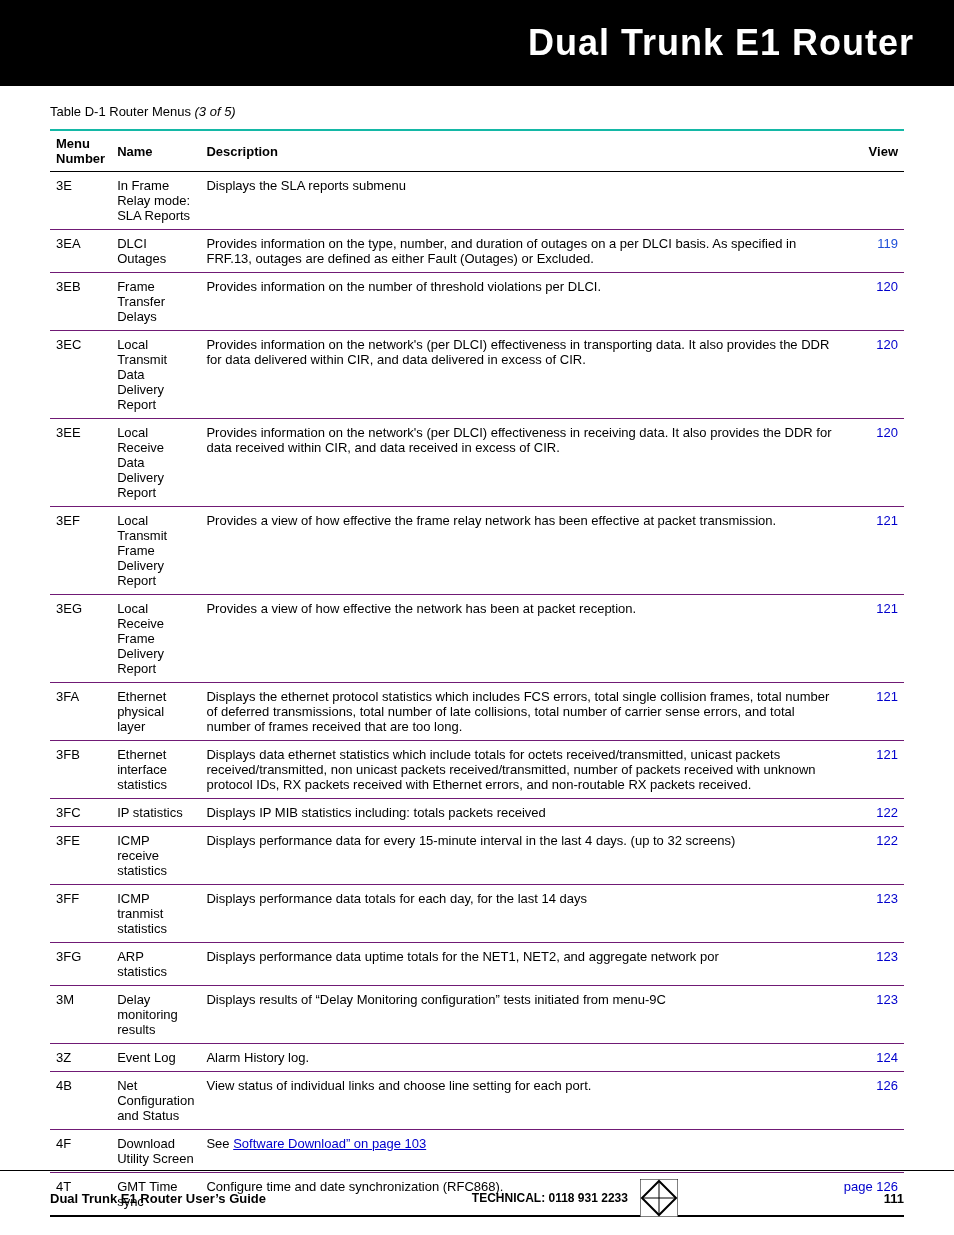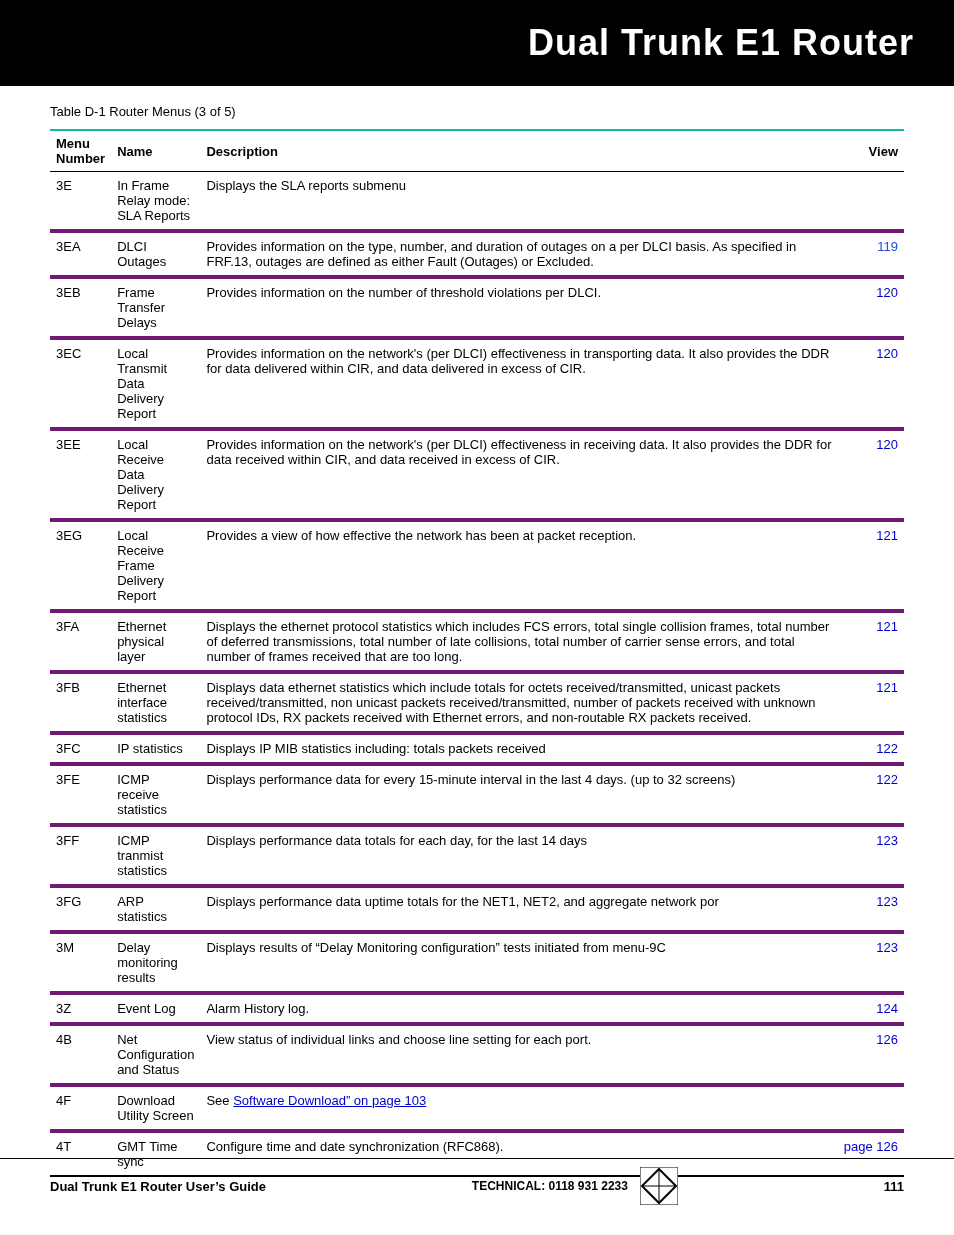--- a/index.html
+++ b/index.html
@@ -35,20 +35,21 @@
     .main-content {
       padding: 18px 50px 30px 50px;
     }
 
     .table-caption {
       font-size: 13px;
       margin-bottom: 10px;
       font-family: Arial, sans-serif;
     }
     .table-caption .italic {
+      font-style: italic;
       margin-top: 31px;
     }
 
     
     table {
       width: 100%;
       border-collapse: collapse;
       font-size: 13px;
     }
 
@@ -61,21 +62,21 @@
       border-top: 2px solid #14b8a6;
       border-bottom: 1.5px solid #000;
       padding: 5px 6px;
       text-align: left;
       font-family: Arial, sans-serif;
       font-size: 13px;
       font-weight: bold;
     }
 
     tbody tr {
-      border-bottom: 4px solid #701a75;
+      border-bottom: 1px solid #701a75;
     }
     tbody tr:last-child {
       border-bottom: 2px solid #000;
     }
 
     tbody td {
       padding: 6px 6px;
       vertical-align: top;
       font-size: 13px;
     }
@@ -190,20 +191,26 @@
           <td class="menu-desc">Provides information on the network's (per DLCI) effectiveness in transporting data. It also provides the DDR for data delivered within CIR, and data delivered in excess of CIR.</td>
           <td class="page-link" style="color: rgb(0, 0, 204);">120</td>
         </tr>
         <tr>
           <td class="menu-num">3EE</td>
           <td class="menu-name">Local Receive Data Delivery Report</td>
           <td class="menu-desc">Provides information on the network's (per DLCI) effectiveness in receiving data. It also provides the DDR for data received within CIR, and data received in excess of CIR.</td>
           <td class="page-link" style="color: rgb(0, 0, 204);">120</td>
         </tr>
         <tr>
+          <td class="menu-num">3EF</td>
+          <td class="menu-name">Local Transmit Frame Delivery Report</td>
+          <td class="menu-desc">Provides a view of how effective the frame relay network has been effective at packet transmission.</td>
+          <td class="page-link" style="color: rgb(0, 0, 204);">121</td>
+        </tr>
+        <tr>
           <td class="menu-num">3EG</td>
           <td class="menu-name">Local Receive Frame Delivery Report</td>
           <td class="menu-desc">Provides a view of how effective the network has been at packet reception.</td>
           <td class="page-link" style="color: rgb(0, 0, 204);">121</td>
         </tr>
         <tr>
           <td class="menu-num">3FA</td>
           <td class="menu-name">Ethernet physical layer</td>
           <td class="menu-desc">Displays the ethernet protocol statistics which includes FCS errors, total single collision frames, total number of deferred transmissions, total number of late collisions, total number of carrier sense errors, and total number of frames received that are too long.</td>
           <td class="page-link" style="color: rgb(0, 0, 204);">121</td>

